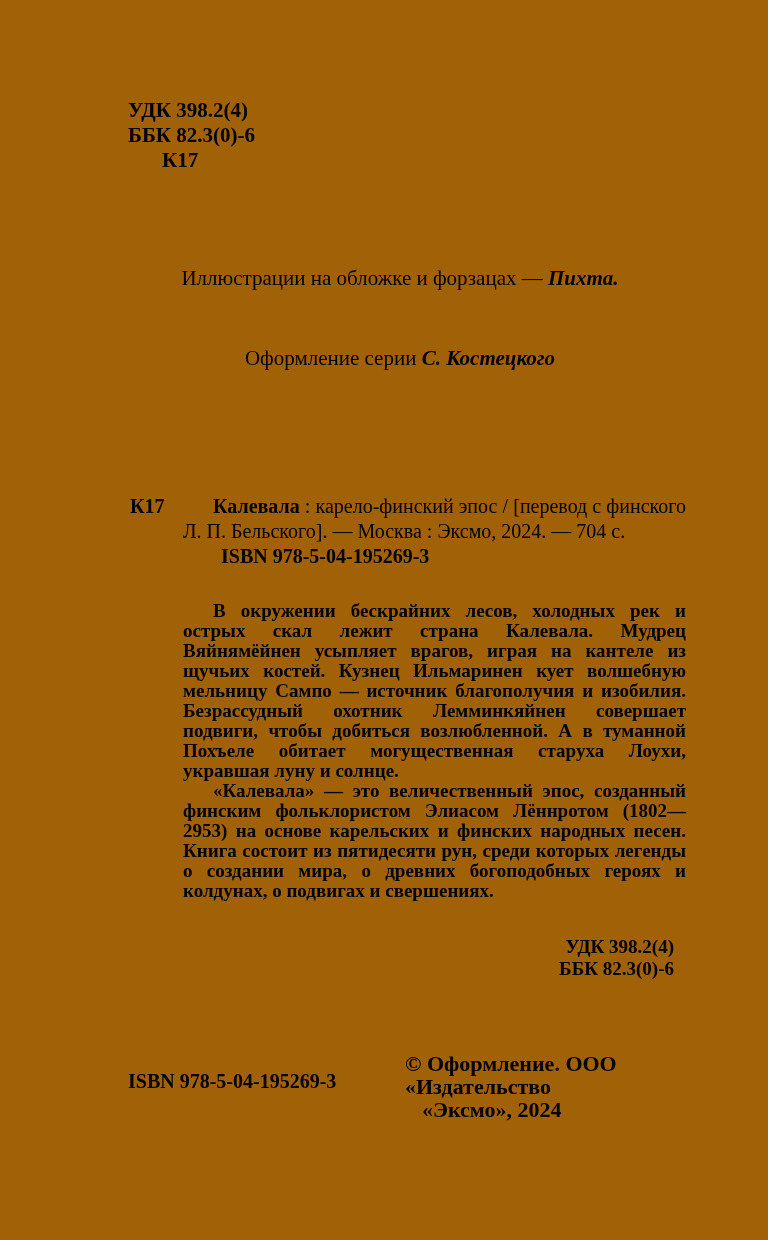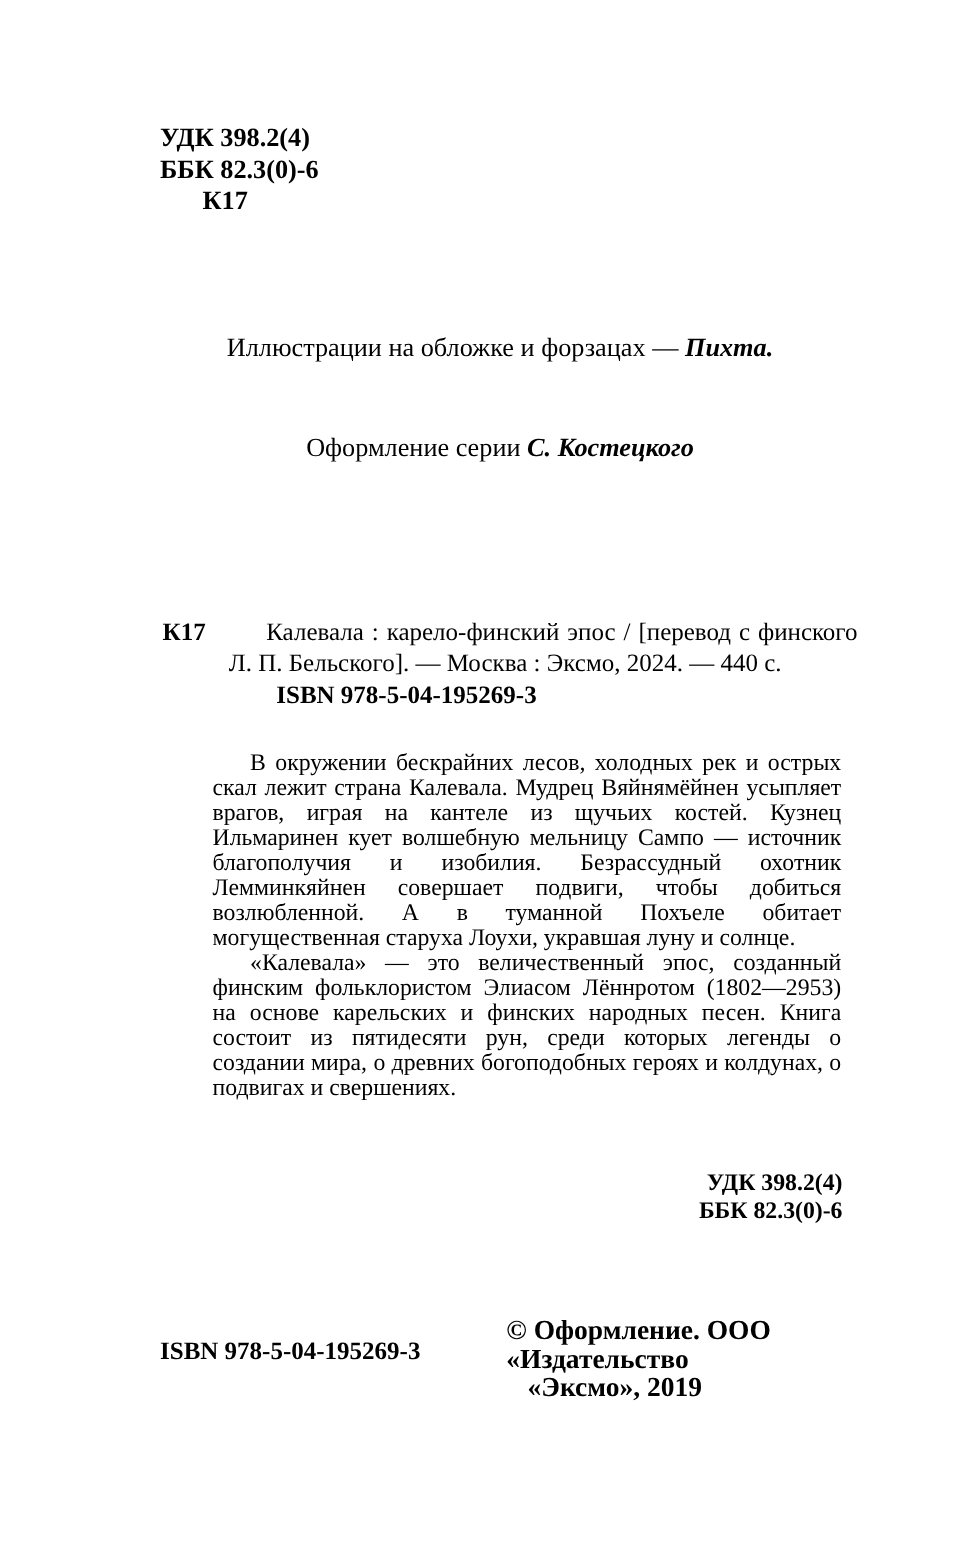--- a/index.html
+++ b/index.html
@@ -1,21 +1,21 @@
 <!DOCTYPE html>
 <html lang="ru"><head>
 <meta charset="utf-8">
 <style>
   * { margin:0; padding:0; box-sizing:border-box; }
   html,body { background:#e9e9e9; }
   .page {
     position:relative;
     width:768px; height:1240px;
     margin:0 auto;
-    background:#ffffff;
+    background:#a16207;
     color:#000000;
     font-family:"Liberation Serif", serif;
     overflow:hidden;
   }
   
   .class-top {
     position:absolute; left:128px; top:98px;
     font-size:21px; font-weight:bold; line-height:25px;
     white-space:nowrap;
   }
@@ -34,30 +34,30 @@
   
   .catalog { position:absolute; left:0; top:494px; width:768px; font-size:20px; line-height:25px; }
   .catalog .margin-code {
     position:absolute; left:130px; top:0;
     font-weight:bold;
   }
   .catalog .entry {
     margin-left:183px; width:503px;
     text-align:justify; text-indent:30px;
   }
-  .catalog .entry b { font-weight:normal; }
+  .catalog .entry b { font-weight:bold; }
   .catalog .isbn {
     margin-left:183px; padding-left:38px;
     font-weight:bold;
   }
 
   
   .annotation {
-    position:absolute; left:170px; top:601px; width:503px;
-    font-size:19px; line-height:20px; font-weight:normal;
+    position:absolute; left:183px; top:601px; width:503px;
+    font-size:19px; line-height:20px; font-weight:bold;
     text-align:justify;
   }
   .annotation p { text-indent:30px; margin:0; }
 
   
   .class-bottom {
     position:absolute; right:94px; top:936px;
     text-align:right; font-size:19px; font-weight:bold; line-height:22px;
     white-space:nowrap;
   }
@@ -87,34 +87,34 @@
   <div class="credit credit-series">
     <span>Оформление серии </span><span class="bi">С. Костецкого</span>
   </div>
 
   <div class="credit credit-illustrations">
     <span>Иллюстрации на обложке и форзацах — </span><span class="bi">Пихта.</span>
   </div>
 
   <div class="catalog">
     <div class="margin-code">К17</div>
-    <p class="entry"><b>Калевала</b><span> : карело-финский эпос / [перевод с финского Л. П. Бельского]. — Москва : Эксмо, 2024. — 440 с.</span></p>
+    <p class="entry"><b>Калевала</b><span> : карело-финский эпос / [перевод с финского Л. П. Бельского]. — Москва : Эксмо, 2024. — 704 с.</span></p>
     <p class="isbn">ISBN 978-5-04-195269-3</p>
   </div>
 
   <div class="annotation">
     <p>В окружении бескрайних лесов, холодных рек и острых скал лежит страна Калевала. Мудрец Вяйнямёйнен усыпляет врагов, играя на кантеле из щучьих костей. Кузнец Ильмаринен кует волшебную мельницу Сампо — источник благополучия и изобилия. Безрассудный охотник Лемминкяйнен совершает подвиги, чтобы добиться возлюбленной. А в туманной Похъеле обитает могущественная старуха Лоухи, укравшая луну и солнце.</p>
     <p>«Калевала» — это величественный эпос, созданный финским фольклористом Элиасом Лённротом (1802—2953) на основе карельских и финских народных песен. Книга состоит из пятидесяти рун, среди которых легенды о создании мира, о древних богоподобных героях и колдунах, о подвигах и свершениях.</p>
   </div>
 
   <div class="class-bottom">
     <div>УДК 398.2(4)</div>
     <div>ББК 82.3(0)-6</div>
   </div>
 
   <div class="footer-isbn">ISBN 978-5-04-195269-3</div>
 
   <div class="footer-copyright">
     <div class="line1">© Оформление. ООО «Издательство</div>
-    <div class="line2">«Эксмо», 2019</div>
+    <div class="line2">«Эксмо», 2024</div>
   </div>
 
 </div>
 
 </body></html>

